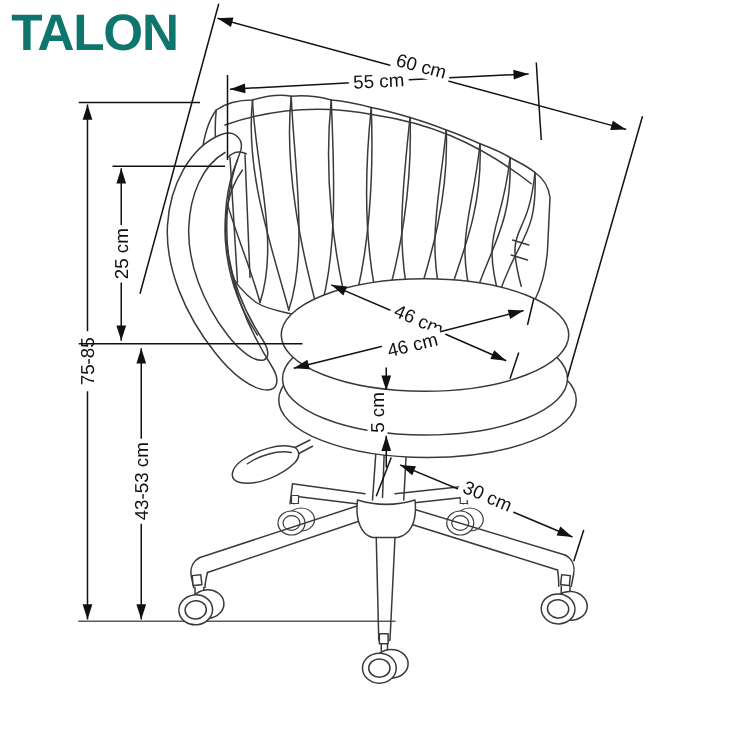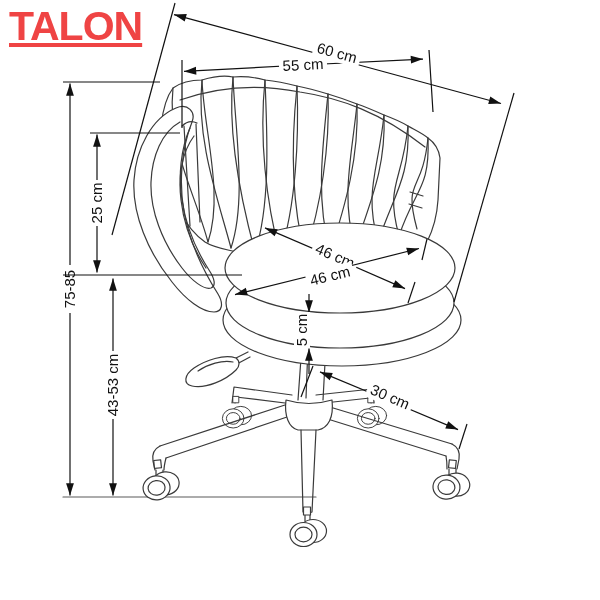--- a/index.html
+++ b/index.html
@@ -1,19 +1,19 @@
 <!DOCTYPE html>
 <html><head>
 <meta charset="utf-8">
 <style>
   html,body{margin:0;padding:0;background:#fff;}
   .stage{position:relative;width:600px;height:600px;background:#fff;overflow:hidden;
          font-family:"Liberation Sans",sans-serif;}
   .title{position:absolute;left:9px;top:4px;font-size:41px;font-weight:900;
-         letter-spacing:-1px;color:#ef4444;line-height:1.1;text-decoration:underline;}
+         letter-spacing:-1px;color:#0f766e;line-height:1.1;}
   svg{position:absolute;left:0;top:0;}
   .chair{stroke:#3a3a3a;stroke-width:1.2;fill:none;stroke-linecap:round;stroke-linejoin:round;}
   .chair .solid{fill:#ffffff;}
   .dims{stroke:#111;stroke-width:1.2;fill:none;}
   .dims text{stroke:none;fill:#111;font-size:15px;font-family:"Liberation Sans",sans-serif;}
   .lbl rect{fill:#fff;stroke:none;}
   .ground{stroke:#5a5a5a;stroke-width:1.2;}
 </style>
 </head>
 <body>

